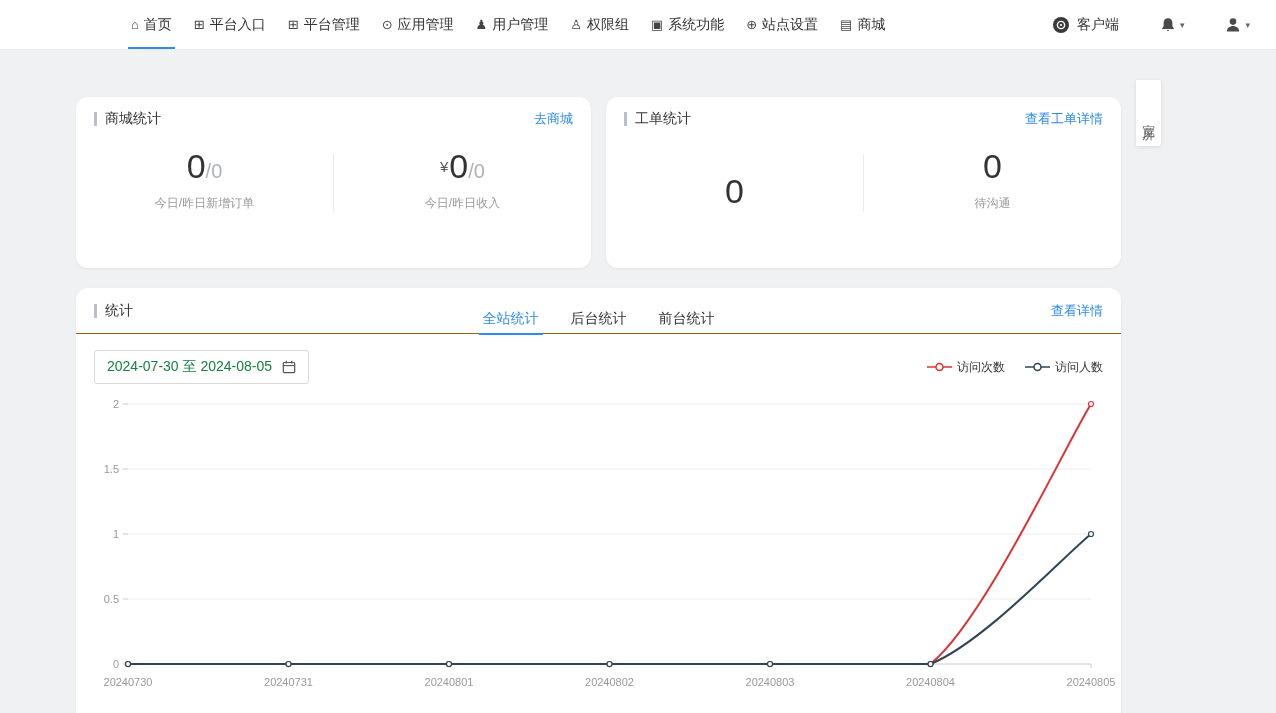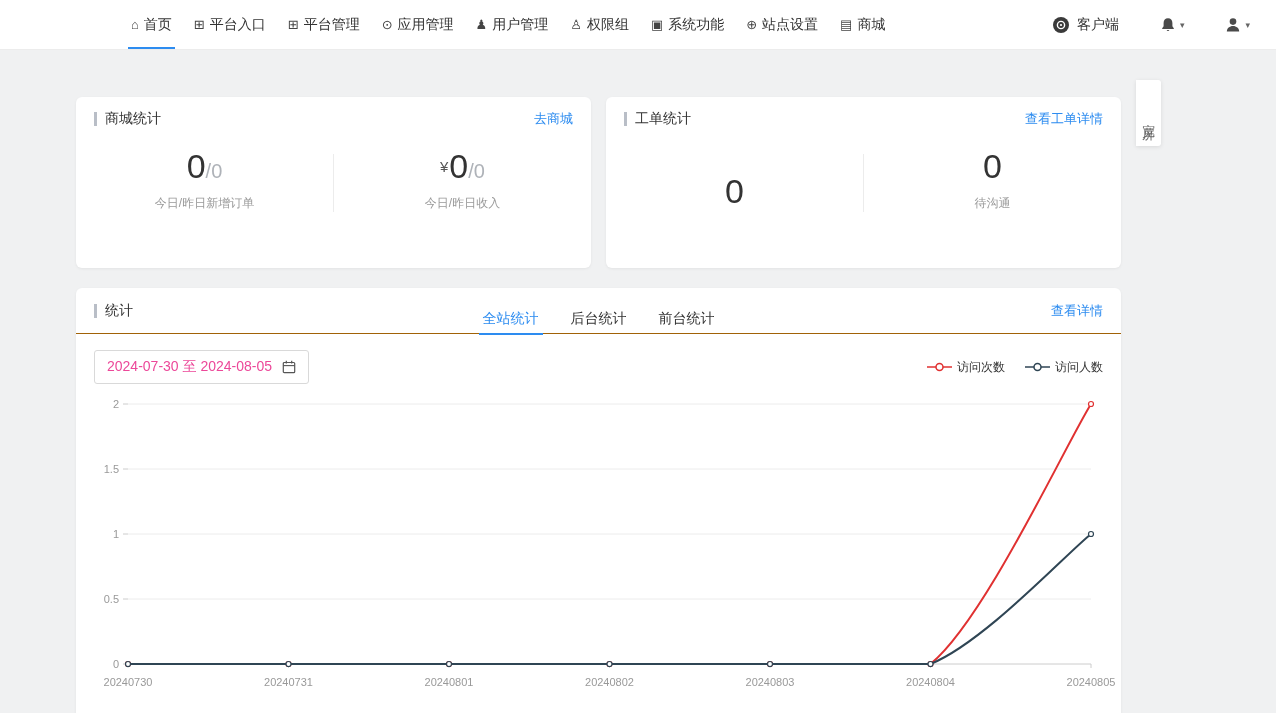--- a/index.html
+++ b/index.html
@@ -14,21 +14,21 @@
   .nav-item.active::after{content:"";position:absolute;left:8px;right:8px;bottom:0;height:2px;background:#2d8cf0}
   .nav-right{margin-left:auto;display:flex;align-items:center;gap:40px}
   .client-btn{display:flex;align-items:center;gap:7px;font-size:14px;cursor:pointer}
   .icon-btn{display:flex;align-items:center;gap:3px;cursor:pointer}
   .caret{font-size:9px;color:#666}
 
   
   .content{padding-top:47px}
   .container{width:1045px;margin-left:76px}
   .top-cards{display:flex;gap:15px;margin-bottom:20px}
-  .card{background:#fff;box-shadow:0 1px 3px rgba(0,0,0,.06);border-radius:6px}
+  .card{background:#fff;box-shadow:0 1px 3px rgba(0,0,0,.06);border-radius:12px}
   .top-cards .card{flex:1;height:171px}
   .card-header{display:flex;justify-content:space-between;align-items:center;padding:13px 18px 8px}
   .card-title{display:flex;align-items:center;gap:8px;font-size:14px;font-weight:400;color:#333}
   .title-bar{width:3px;height:14px;background:#b9bec7}
   .card-link{font-size:13px;color:#2d8cf0;text-decoration:none;cursor:pointer}
 
   
   .stats-row{display:flex;align-items:flex-end;padding:10px 0}
   .stat{flex:1;text-align:center}
   .stat-num{font-size:34px;color:#333;line-height:1.2}
@@ -38,21 +38,21 @@
   .stat-divider{width:1px;height:58px;background:#ececec}
 
   
   .stats-card{padding-bottom:40px}
   .stats-header{display:flex;justify-content:space-between;align-items:center;height:46px;border-bottom:1px solid #a16207;padding:0 18px;position:relative}
   .tabs{position:absolute;left:50%;transform:translateX(-50%);display:flex;height:46px}
   .tab{padding:8px 16px;line-height:44px;font-size:14px;color:#333;cursor:pointer;position:relative}
   .tab.active{color:#2d8cf0}
   .tab.active::after{content:"";position:absolute;left:12px;right:12px;bottom:-1px;height:2px;background:#2d8cf0}
   .chart-toolbar{display:flex;justify-content:space-between;align-items:center;padding:16px 18px 8px}
-  .date-picker{display:flex;align-items:center;gap:10px;border:1px solid #d9d9d9;border-radius:3px;padding:7px 12px;font-size:14px;color:#ec4899;background:#fff;cursor:pointer}
+  .date-picker{display:flex;align-items:center;gap:10px;border:1px solid #d9d9d9;border-radius:3px;padding:7px 12px;font-size:14px;color:#15803d;background:#fff;cursor:pointer}
   .legend{display:flex;align-items:center}
   .legend-item{display:flex;align-items:center;gap:5px;font-size:12px;color:#333;margin-left:20px;cursor:pointer}
   .chart-svg{display:block;margin:2px 18px 0;overflow:visible}
 
   
   .widescreen{position:fixed;top:80px;left:1136px;width:25px;height:66px;background:#fff;box-shadow:0 1px 4px rgba(0,0,0,.1);border-radius:0 3px 3px 0;writing-mode:vertical-rl;text-align:center;line-height:25px;font-size:13px;color:#666;letter-spacing:5px;cursor:pointer;padding-top:10px}
 </style>
 </head>
 <body>
 

